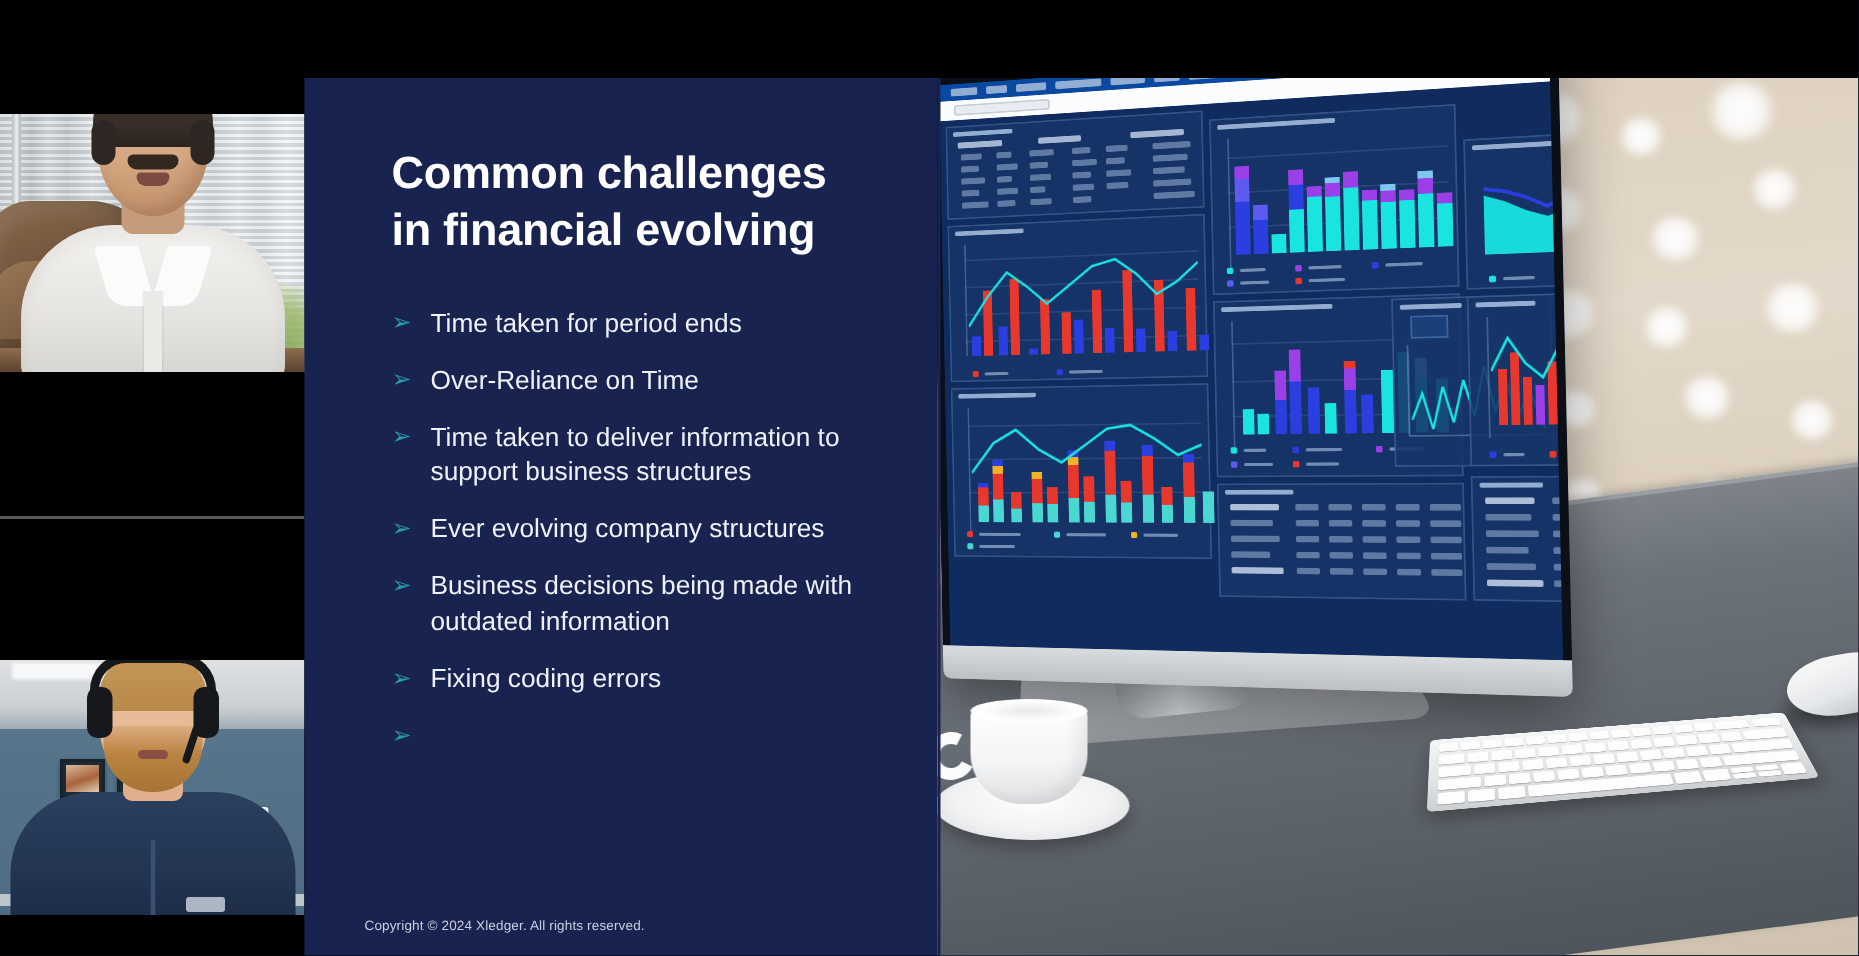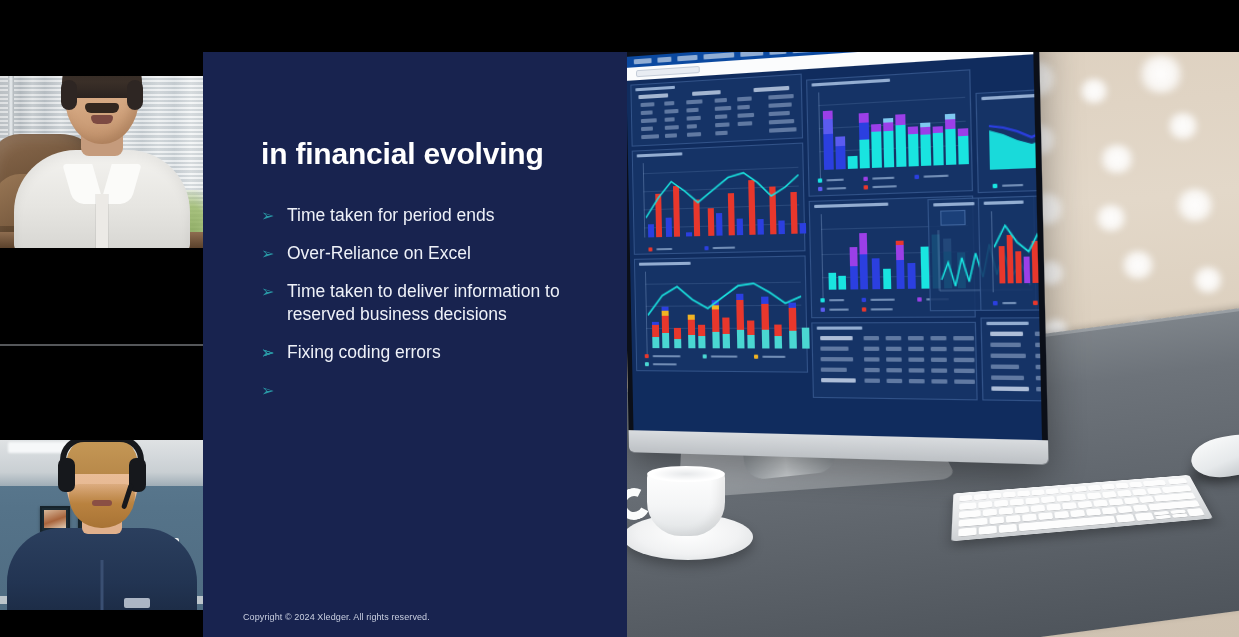--- a/index.html
+++ b/index.html
@@ -434,42 +434,44 @@
         <div class="t2-cup r"></div>
         <div class="t2-boom"></div>
       </div>
     </div>
   </div>
 
   <div id="slide">
 
     <div id="slide-left">
       <h1 id="slide-title">
-        <br>
+        <span>Common challenges</span><br>
         <span>in financial evolving</span>
       </h1>
 
       <ul id="bullets">
         <li class="bullet">
           <span class="arrow">➢</span>
           <span>Time taken for period ends</span>
         </li>
         <li class="bullet">
           <span class="arrow">➢</span>
-          <span>Over-Reliance on Excel</span>
+          <span>Over-Reliance on Time</span>
         </li>
         <li class="bullet">
           <span class="arrow">➢</span>
-          <span>Time taken to deliver information to reserved business decisions</span>
+          <span>Time taken to deliver information to support business structures</span>
         </li>
         <li class="bullet">
           <span class="arrow">➢</span>
+          <span>Ever evolving company structures</span>
         </li>
         <li class="bullet">
           <span class="arrow">➢</span>
+          <span>Business decisions being made with outdated information</span>
         </li>
         <li class="bullet">
           <span class="arrow">➢</span>
           <span>Fixing coding errors</span>
         </li>
         <li class="bullet">
           <span class="arrow">➢</span>
         </li>
       </ul>
 

